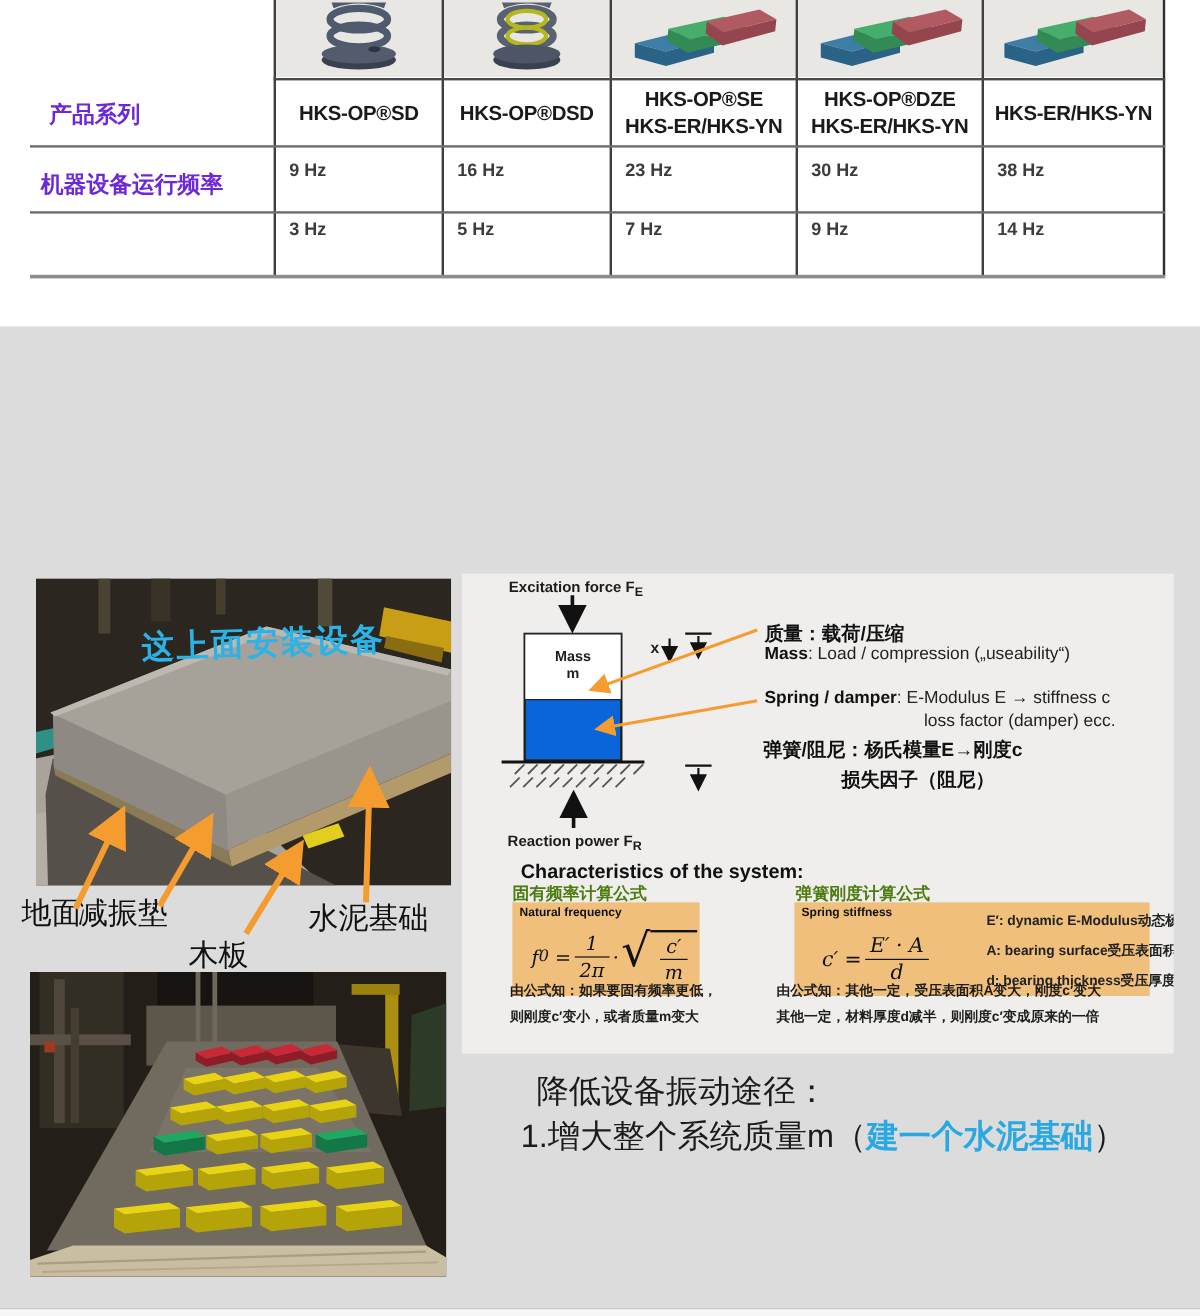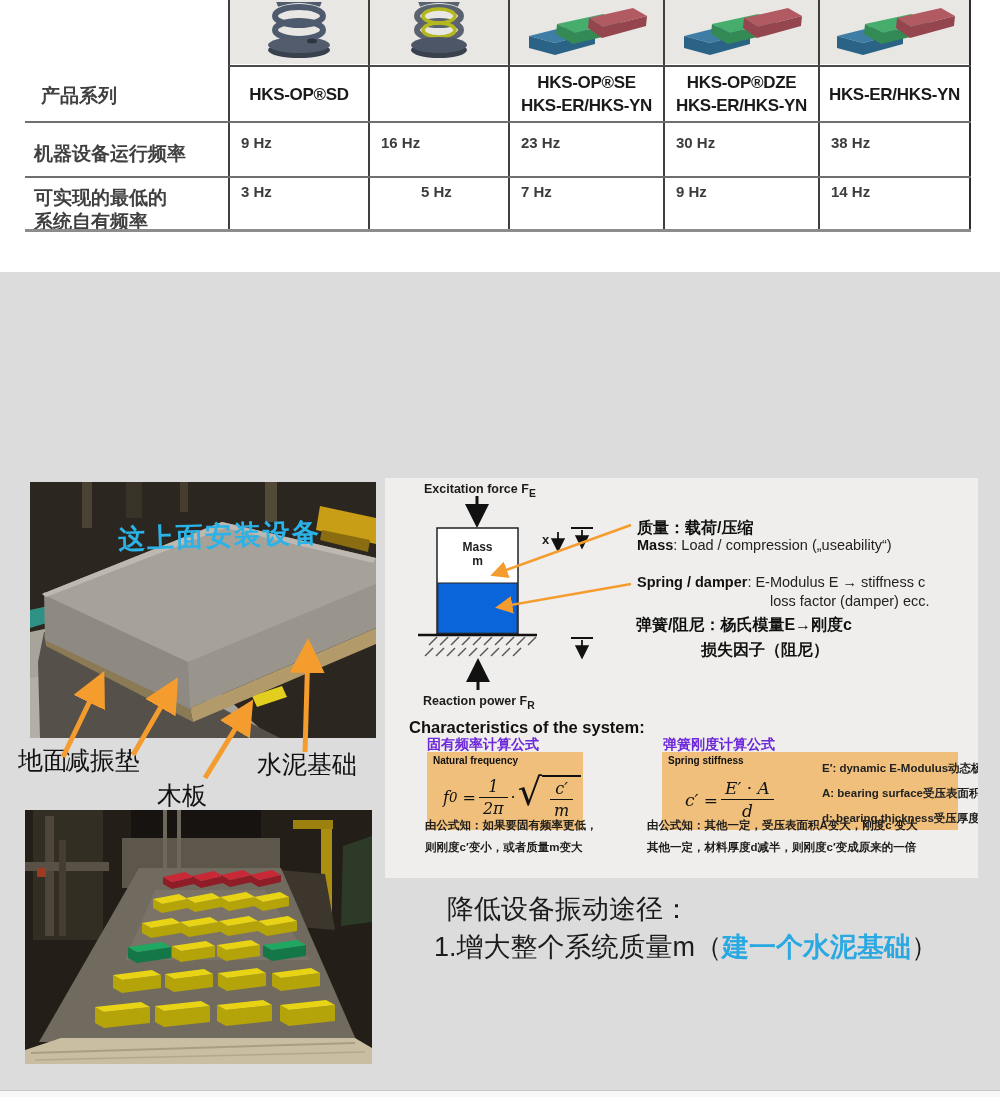--- a/index.html
+++ b/index.html
@@ -6,37 +6,37 @@
   body{font-family:"Liberation Sans","DejaVu Sans",sans-serif;}
   #page{position:relative;width:1000px;height:1097px;background:#fff;overflow:hidden;}
   .abs{position:absolute;}
   
   #ptable{left:25px;top:0;width:948px;height:234px;}
   .vb{position:absolute;top:0;width:2px;height:230px;background:#3f3f3f;}
   .hb{position:absolute;height:2px;background:#6e6e6e;}
   .imgcell{position:absolute;top:0;height:64px;background:#e9e7e4;display:flex;align-items:flex-end;justify-content:center;overflow:hidden;}
   .namecell{position:absolute;top:68px;height:52px;display:flex;flex-direction:column;align-items:center;justify-content:center;font-weight:bold;font-size:17px;color:#1a1a1a;letter-spacing:-0.3px;line-height:23px;}
   .valcell{position:absolute;font-size:15px;font-weight:600;color:#3c3c3c;}
-  .rowlabel{position:absolute;font-weight:bold;color:#404040;}
+  .rowlabel{position:absolute;font-weight:bold;color:#6d28d9;}
   
   #band{left:0;top:272px;width:1000px;height:818px;background:#dcdcdc;}
   .title{position:absolute;left:500px;transform:translateX(-50%);font-weight:bold;color:#121212;white-space:nowrap;}
   
   .photo{position:absolute;display:block;}
   .photo-label{position:absolute;font-size:25px;color:#111;white-space:nowrap;}
   #overlay-cyan{position:absolute;font-size:27px;font-weight:bold;color:#2bb3e8;letter-spacing:2px;white-space:nowrap;transform:rotate(-2deg);}
   
   #panel{left:385px;top:478px;width:593px;height:400px;background:#efeeec;overflow:hidden;}
   .dtext{position:absolute;color:#1c1c1c;font-size:12.5px;font-weight:bold;white-space:nowrap;}
   .ann-cn{position:absolute;font-size:16px;font-weight:bold;color:#111;white-space:nowrap;}
   .ann-en{position:absolute;font-size:14.5px;color:#222;white-space:nowrap;}
   .ann-en b{color:#111;}
-  .char-head{position:absolute;font-size:16.5px;font-weight:bold;color:#111;white-space:nowrap;}
+  .char-head{position:absolute;font-size:16.5px;font-weight:bold;color:#111;white-space:nowrap;margin-left:25px;}
   .fbox{position:absolute;background:#efbf7b;}
-  .ftitle-cn{position:absolute;font-size:14px;font-weight:bold;color:#6d28d9;white-space:nowrap;}
+  .ftitle-cn{position:absolute;font-size:14px;font-weight:bold;color:#4d7c0f;white-space:nowrap;}
   .ftitle-en{position:absolute;font-size:10px;font-weight:bold;color:#111;white-space:nowrap;}
   .fnote{position:absolute;font-size:11.5px;font-weight:bold;color:#1d1d1d;white-space:nowrap;}
   .legend{position:absolute;font-size:11.5px;font-weight:600;color:#222;white-space:nowrap;line-height:25px;}
   .formula{position:absolute;font-family:"DejaVu Serif","Liberation Serif",serif;font-style:italic;font-size:16px;color:#111;white-space:nowrap;display:flex;align-items:center;}
   .frac{display:inline-block;text-align:center;vertical-align:middle;margin:0 3px;}
   .frac .num{display:block;border-bottom:1.5px solid #111;padding:0 4px 1px;}
   .frac .den{display:block;padding:1px 4px 0;}
   .sqrt{display:inline-flex;align-items:stretch;margin-left:2px;}
   .sqrt-sym{font-style:normal;font-size:38px;line-height:0.9;font-family:"DejaVu Sans",sans-serif;font-weight:normal;}
   .sqrt-bar{border-top:2px solid #111;padding:2px 5px 0;display:inline-block;}
@@ -108,48 +108,48 @@
         <polygon points="32,22 50,31 96,20 94,31 48,42 31,32" fill="#338a54"></polygon>
         <polygon points="64,16 108,6 122,14 78,25" fill="#b25a62"></polygon>
         <polygon points="64,16 78,25 122,14 121,24 77,36 63,26" fill="#94454e"></polygon>
       </svg>
     </div>
 
     <div class="namecell" style="left:205px;width:138px;">
       <span>HKS-OP®SD</span>
         <span></span>
     </div>
+    <div class="namecell" style="left:345px;width:138px;">
+      <span>HKS-OP®DSD</span>
+        <span></span>
+    </div>
     <div class="namecell" style="left:485px;width:153px;">
       <span>HKS-OP®SE</span>
         <span>HKS-ER/HKS-YN</span>
     </div>
     <div class="namecell" style="left:640px;width:153px;">
       <span>HKS-OP®DZE</span>
         <span>HKS-ER/HKS-YN</span>
     </div>
     <div class="namecell" style="left:795px;width:149px;">
       <span>HKS-ER/HKS-YN</span>
         <span></span>
     </div>
 
     <div class="rowlabel" style="left:16px;top:83px;font-size:19px;">产品系列</div>
     <div class="rowlabel" style="left:9px;top:141px;font-size:19px;">机器设备运行频率</div>
-    <div class="rowlabel" style="left:9px;top:186px;font-size:19px;line-height:24px;">
-      <span style="display:block">可实现的最低的</span>
-      <span style="display:block">系统自有频率</span>
-    </div>
 
     <div class="valcell" style="left:216px;top:134px;">9 Hz</div>
     <div class="valcell" style="left:356px;top:134px;">16 Hz</div>
     <div class="valcell" style="left:496px;top:134px;">23 Hz</div>
     <div class="valcell" style="left:651px;top:134px;">30 Hz</div>
     <div class="valcell" style="left:806px;top:134px;">38 Hz</div>
 
     <div class="valcell" style="left:216px;top:183px;">3 Hz</div>
-    <div class="valcell" style="left:356px;top:183px;margin-left:40px;">5 Hz</div>
+    <div class="valcell" style="left:356px;top:183px;">5 Hz</div>
     <div class="valcell" style="left:496px;top:183px;">7 Hz</div>
     <div class="valcell" style="left:651px;top:183px;">9 Hz</div>
     <div class="valcell" style="left:806px;top:183px;">14 Hz</div>
 
     <div class="vb" style="left:203px"></div>
     <div class="vb" style="left:343px"></div>
     <div class="vb" style="left:483px"></div>
     <div class="vb" style="left:638px"></div>
     <div class="vb" style="left:793px"></div>
     <div class="vb" style="left:944px;background:#2e2e2e;"></div>

